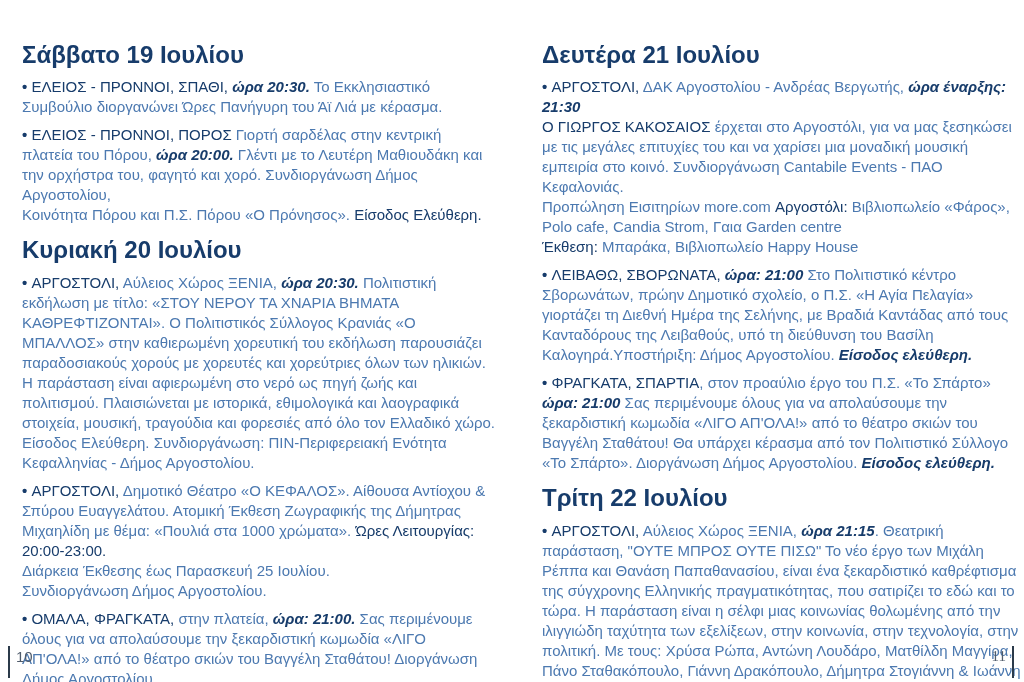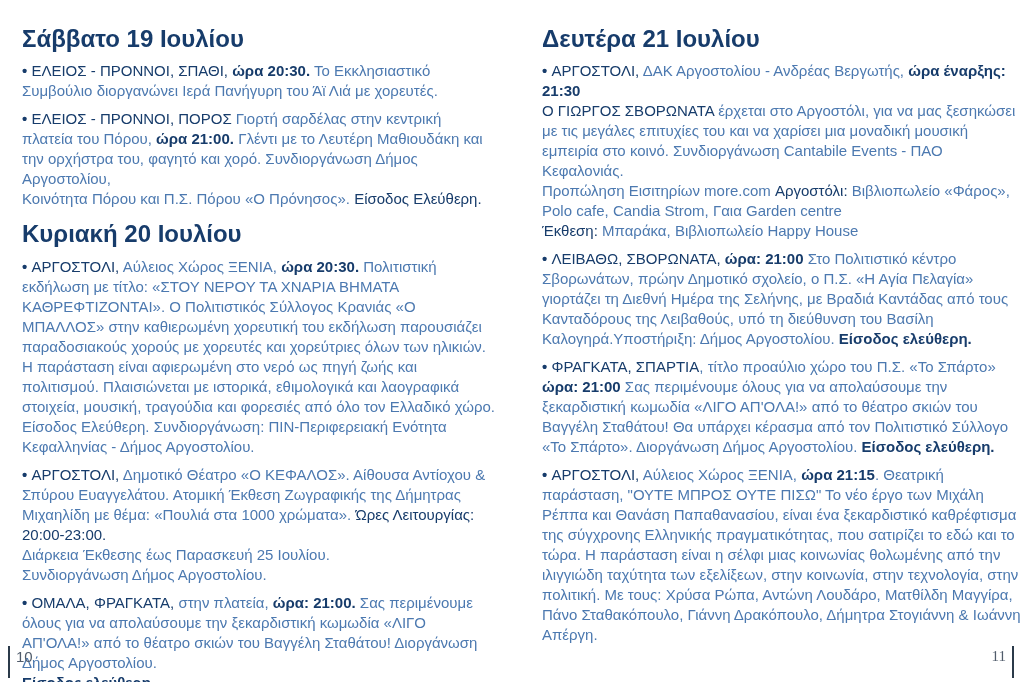--- a/index.html
+++ b/index.html
@@ -30,33 +30,33 @@
   .col-left  { padding: 26px 16px 0 22px; }
   .col-right { padding: 26px 0 0 30px; }
 
   h2.day-heading {
     font-size: 24px;
     font-weight: bold;
     color: var(--heading);
     margin: 12px 0 9px 0;
     line-height: 1.1;
   }
-  section.day-section:first-child h2.day-heading { margin-top: 0; }
+  section.day-section:first-child h2.day-heading { margin-top: 16px; }
 
   p.event {
     font-size: 15px;
     line-height: 20px;
     color: var(--body);
     margin: 0 0 8px 0;
     white-space: pre-line;
   }
   .bullet { font-weight: bold; color: var(--heading); }
   .run.n  { font-weight: normal; font-style: normal; color: var(--body); }
   .run.b  { font-weight: normal; color: var(--heading); }
-  .run.bi { font-weight: bold; color: var(--heading); }
+  .run.bi { font-weight: bold; font-style: italic; color: var(--heading); }
 
   .pagenum {
     position: absolute;
     bottom: 4px;
     font-size: 15px;
     color: var(--pagenum);
     line-height: 1;
     margin-top: 36px;
   }
   .pagenum-left {
@@ -71,47 +71,48 @@
     font-family: Liberation Serif, serif;
   }
 </style>
 </head>
 <body style="--heading: #173c6b; --body: #4c79b0; --pagenum: #505c6b; background: rgb(255, 255, 255);">
 
 <div class="spread">
   <div class="col col-left">
       <section class="day-section">
         <h2 class="day-heading">Σάββατο 19 Ιουλίου</h2>
-        <p class="event"><span class="bullet">• </span><span class="run b">ΕΛΕΙΟΣ - ΠΡΟΝΝΟΙ, ΣΠΑΘΙ, </span><span class="run bi">ώρα 20:30.</span><span class="run n"> Το Εκκλησιαστικό Συμβούλιο διοργανώνει Ιερά Πανήγυρη του Άϊ Λιά με χορευτές.</span></p>
-        <p class="event"><span class="bullet">• </span><span class="run b">ΕΛΕΙΟΣ - ΠΡΟΝΝΟΙ, ΠΟΡΟΣ </span><span class="run n">Γιορτή σαρδέλας στην κεντρική πλατεία του Πόρου, </span><span class="run bi">ώρα 21:00.</span><span class="run n"> Γλέντι με το Λευτέρη Μαθιουδάκη και την ορχήστρα του, φαγητό και χορό. Συνδιοργάνωση Δήμος Αργοστολίου,
+        <p class="event"><span class="bullet">• </span><span class="run b">ΕΛΕΙΟΣ - ΠΡΟΝΝΟΙ, ΣΠΑΘΙ, </span><span class="run bi">ώρα 20:30.</span><span class="run n"> Το Εκκλησιαστικό Συμβούλιο διοργανώνει Ώρες Πανήγυρη του Άϊ Λιά με κέρασμα.</span></p>
+        <p class="event"><span class="bullet">• </span><span class="run b">ΕΛΕΙΟΣ - ΠΡΟΝΝΟΙ, ΠΟΡΟΣ </span><span class="run n">Γιορτή σαρδέλας στην κεντρική πλατεία του Πόρου, </span><span class="run bi">ώρα 20:00.</span><span class="run n"> Γλέντι με το Λευτέρη Μαθιουδάκη και την ορχήστρα του, φαγητό και χορό. Συνδιοργάνωση Δήμος Αργοστολίου,
 Κοινότητα Πόρου και Π.Σ. Πόρου «Ο Πρόνησος». </span><span class="run b">Είσοδος Ελεύθερη.</span></p>
       </section>
       <section class="day-section">
         <h2 class="day-heading">Κυριακή 20 Ιουλίου</h2>
         <p class="event"><span class="bullet">• </span><span class="run b">ΑΡΓΟΣΤΟΛΙ, </span><span class="run n">Αύλειος Χώρος ΞΕΝΙΑ, </span><span class="run bi">ώρα 20:30.</span><span class="run n"> Πολιτιστική εκδήλωση με τίτλο: «ΣΤΟΥ ΝΕΡΟΥ ΤΑ ΧΝΑΡΙΑ ΒΗΜΑΤΑ ΚΑΘΡΕΦΤΙΖΟΝΤΑΙ». Ο Πολιτιστικός Σύλλογος Κρανιάς «Ο ΜΠΑΛΛΟΣ» στην καθιερωμένη χορευτική του εκδήλωση παρουσιάζει παραδοσιακούς χορούς με χορευτές και χορεύτριες όλων των ηλικιών. Η παράσταση είναι αφιερωμένη στο νερό ως πηγή ζωής και πολιτισμού. Πλαισιώνεται με ιστορικά, εθιμολογικά και λαογραφικά στοιχεία, μουσική, τραγούδια και φορεσιές από όλο τον Ελλαδικό χώρο. Είσοδος Ελεύθερη. Συνδιοργάνωση: ΠΙΝ-Περιφερειακή Ενότητα Κεφαλληνίας - Δήμος Αργοστολίου.</span></p>
         <p class="event"><span class="bullet">• </span><span class="run b">ΑΡΓΟΣΤΟΛΙ, </span><span class="run n">Δημοτικό Θέατρο «Ο ΚΕΦΑΛΟΣ». Αίθουσα Αντίοχου &amp; Σπύρου Ευαγγελάτου. Ατομική Έκθεση Ζωγραφικής της Δήμητρας Μιχαηλίδη με θέμα: «Πουλιά στα 1000 χρώματα». </span><span class="run b">Ώρες Λειτουργίας: 20:00-23:00.</span><span class="run n">
 Διάρκεια Έκθεσης έως Παρασκευή 25 Ιουλίου.
 Συνδιοργάνωση Δήμος Αργοστολίου.</span></p>
         <p class="event"><span class="bullet">• </span><span class="run b">ΟΜΑΛΑ, ΦΡΑΓΚΑΤΑ, </span><span class="run n">στην πλατεία, </span><span class="run bi">ώρα: 21:00.</span><span class="run n"> Σας περιμένουμε όλους για να απολαύσουμε την ξεκαρδιστική κωμωδία «ΛΙΓΟ ΑΠ'ΟΛΑ!» από το θέατρο σκιών του Βαγγέλη Σταθάτου! Διοργάνωση Δήμος Αργοστολίου.
 </span><span class="run bi">Είσοδος ελεύθερη.</span></p>
         <p class="event"><span class="bullet">• </span><span class="run b">ΕΛΕΙΟΣ - ΠΡΟΝΝΟΙ, ΠΟΡΟΣ</span><span class="run n">: </span><span class="run bi">Ώρα 21:00</span><span class="run n"> Περατζάδα στους δρόμους του χωριού με τους κανταδόρους Αργοστολίου και Ληξουρίου.
 Συνδιοργάνωση Δήμος Αργοστολίου, Π.Σ. Πόρου «Ο Πρόνησος» &amp; Εμπορικός Σύλλογος Πόρου «Η ΑΤΡΟΣ»</span></p>
       </section>
     </div>
   <div class="col col-right">
       <section class="day-section">
         <h2 class="day-heading">Δευτέρα 21 Ιουλίου</h2>
         <p class="event"><span class="bullet">• </span><span class="run b">ΑΡΓΟΣΤΟΛΙ, </span><span class="run n">ΔΑΚ Αργοστολίου - Ανδρέας Βεργωτής, </span><span class="run bi">ώρα έναρξης: 21:30</span><span class="run n">
-</span><span class="run b">Ο ΓΙΩΡΓΟΣ ΣΒΟΡΩΝΑΤΑ </span><span class="run n">έρχεται στο Αργοστόλι, για να μας ξεσηκώσει με τις μεγάλες επιτυχίες του και να χαρίσει μια μοναδική μουσική εμπειρία στο κοινό. Συνδιοργάνωση Cantabile Events - ΠΑΟ Κεφαλονιάς.
+</span><span class="run b">Ο ΓΙΩΡΓΟΣ ΚΑΚΟΣΑΙΟΣ </span><span class="run n">έρχεται στο Αργοστόλι, για να μας ξεσηκώσει με τις μεγάλες επιτυχίες του και να χαρίσει μια μοναδική μουσική εμπειρία στο κοινό. Συνδιοργάνωση Cantabile Events - ΠΑΟ Κεφαλονιάς.
 Προπώληση Εισιτηρίων more.com </span><span class="run b">Αργοστόλι: </span><span class="run n">Βιβλιοπωλείο «Φάρος», Polo cafe, Candia Strom, Γαια Garden centre
 </span><span class="run b">Έκθεση: </span><span class="run n">Μπαράκα, Βιβλιοπωλείο Happy House</span></p>
         <p class="event"><span class="bullet">• </span><span class="run b">ΛΕΙΒΑΘΩ, ΣΒΟΡΩΝΑΤΑ, </span><span class="run bi">ώρα: 21:00</span><span class="run n"> Στο Πολιτιστικό κέντρο Σβορωνάτων, πρώην Δημοτικό σχολείο, ο Π.Σ. «Η Αγία Πελαγία» γιορτάζει τη Διεθνή Ημέρα της Σελήνης, με Βραδιά Καντάδας από τους Κανταδόρους της Λειβαθούς, υπό τη διεύθυνση του Βασίλη Καλογηρά.Υποστήριξη: Δήμος Αργοστολίου. </span><span class="run bi">Είσοδος ελεύθερη.</span></p>
-        <p class="event"><span class="bullet">• </span><span class="run b">ΦΡΑΓΚΑΤΑ, ΣΠΑΡΤΙΑ</span><span class="run n">, τίτλο προαύλιο χώρο του Π.Σ. «Το Σπάρτο»
+        <p class="event"><span class="bullet">• </span><span class="run b">ΦΡΑΓΚΑΤΑ, ΣΠΑΡΤΙΑ</span><span class="run n">, στον προαύλιο έργο του Π.Σ. «Το Σπάρτο»
 </span><span class="run bi">ώρα: 21:00</span><span class="run n"> Σας περιμένουμε όλους για να απολαύσουμε την ξεκαρδιστική κωμωδία «ΛΙΓΟ ΑΠ'ΟΛΑ!» από το θέατρο σκιών του Βαγγέλη Σταθάτου! Θα υπάρχει κέρασμα από τον Πολιτιστικό Σύλλογο «Το Σπάρτο». Διοργάνωση Δήμος Αργοστολίου. </span><span class="run bi">Είσοδος ελεύθερη.</span></p>
       </section>
       <section class="day-section">
+        <h2 class="day-heading">Τρίτη 22 Ιουλίου</h2>
         <p class="event"><span class="bullet">• </span><span class="run b">ΑΡΓΟΣΤΟΛΙ, </span><span class="run n">Αύλειος Χώρος ΞΕΝΙΑ, </span><span class="run bi">ώρα 21:15</span><span class="run n">. Θεατρική παράσταση, "ΟΥΤΕ ΜΠΡΟΣ ΟΥΤΕ ΠΙΣΩ" Το νέο έργο των Μιχάλη Ρέππα και Θανάση Παπαθανασίου, είναι ένα ξεκαρδιστικό καθρέφτισμα της σύγχρονης Ελληνικής πραγματικότητας, που σατιρίζει το εδώ και το τώρα. Η παράσταση είναι η σέλφι μιας κοινωνίας θολωμένης από την ιλιγγιώδη ταχύτητα των εξελίξεων, στην κοινωνία, στην τεχνολογία, στην πολιτική. Με τους: Χρύσα Ρώπα, Αντώνη Λουδάρο, Ματθίλδη Μαγγίρα, Πάνο Σταθακόπουλο, Γιάννη Δρακόπουλο, Δήμητρα Στογιάννη &amp; Ιωάννη Απέργη.</span></p>
       </section>
     </div>
 </div>
 
 <div class="pagenum pagenum-left">10</div>
 <div class="pagenum pagenum-right">11</div>
 
 </body></html>

